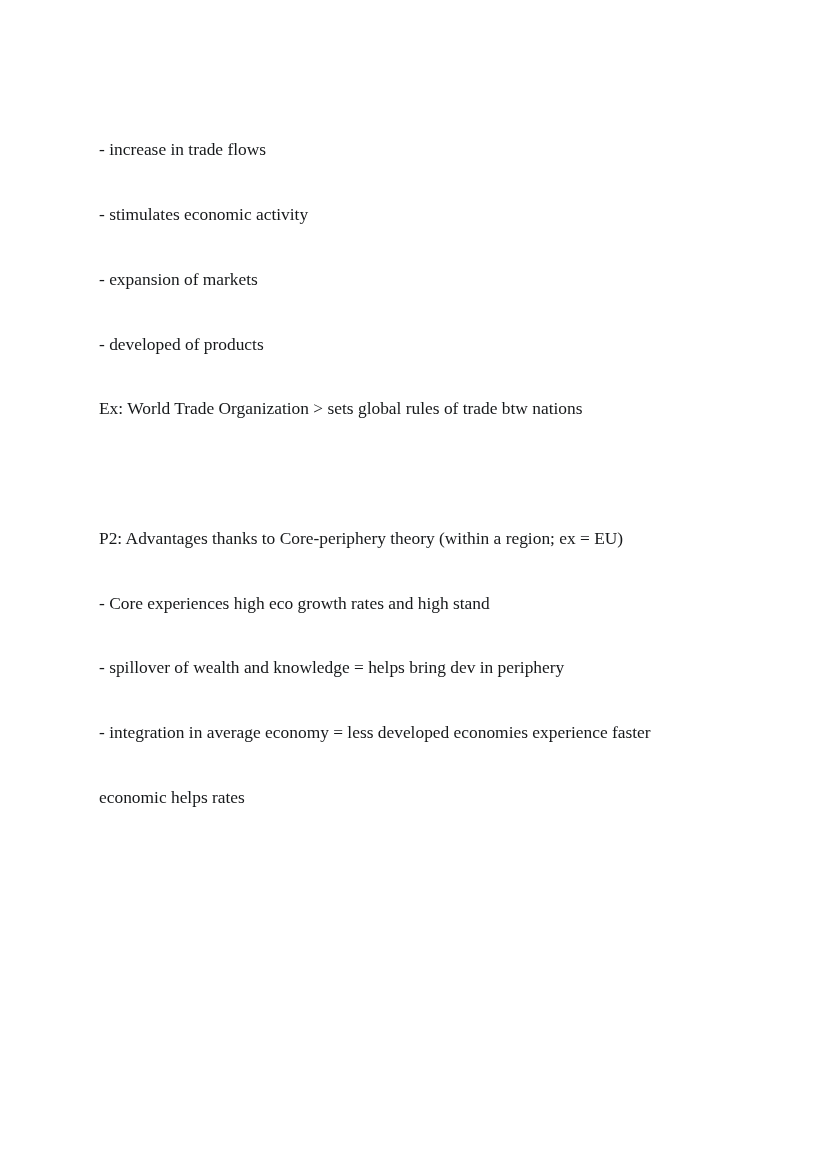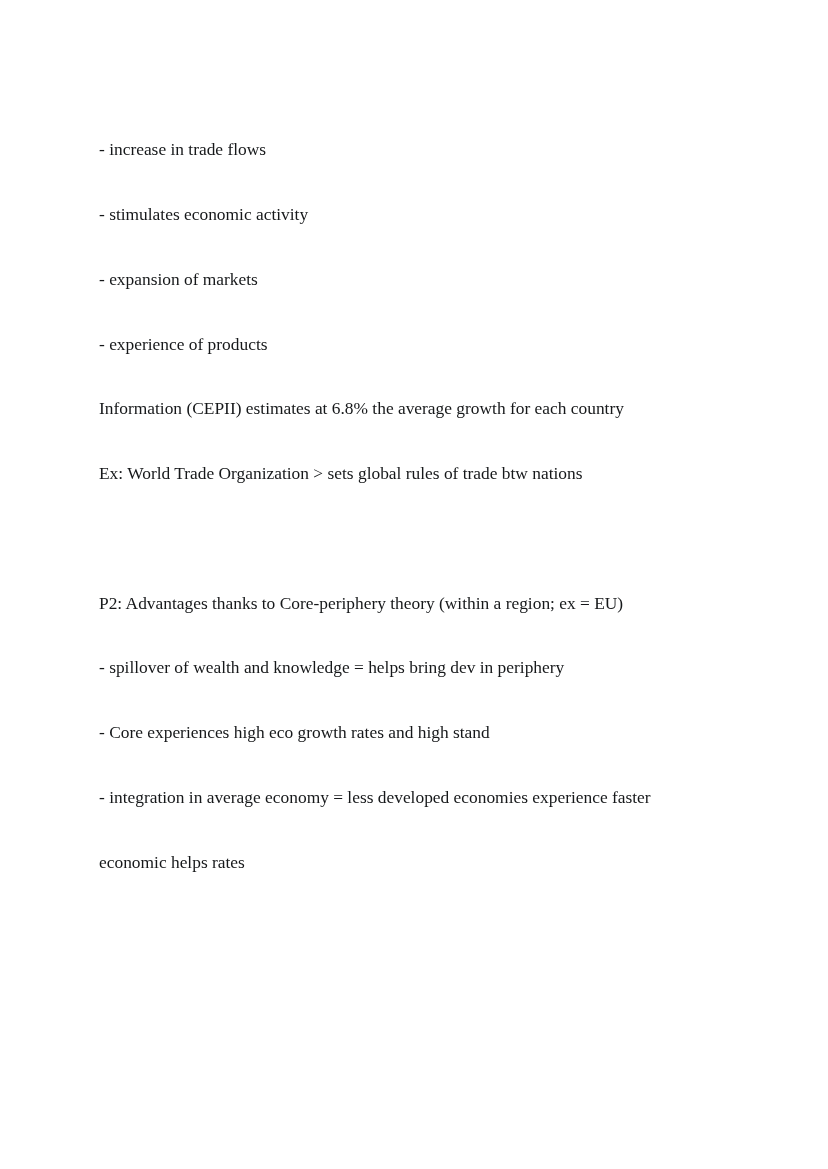--- a/index.html
+++ b/index.html
@@ -46,31 +46,30 @@
 </head>
 <body>
 
 <div class="page">
   <div class="doc-body">
 
     <div class="block">
       <span class="line">- increase in trade flows</span>
       <span class="line">- stimulates economic activity</span>
       <span class="line">- expansion of markets</span>
-      <span class="line">- experience of products</span>
-      <span class="line">Information (CEPII) estimates at 6.8% the average growth for each country</span>
+      <span class="line">- developed of products</span>
       <span class="line">Ex: World Trade Organization &gt; sets global rules of trade btw nations</span>
     </div>
 
     <div class="gap-1"></div>
 
     <div class="block">
       <span class="line">P2: Advantages thanks to Core-periphery theory (within a region; ex = EU)</span>
+      <span class="line">- Core experiences high eco growth rates and high stand</span>
       <span class="line">- spillover of wealth and knowledge = helps bring dev in periphery</span>
-      <span class="line">- Core experiences high eco growth rates and high stand</span>
       <span class="line">- integration in average economy = less developed economies experience faster</span>
       <span class="line">economic helps rates</span>
       
       
     </div>
 
   </div>
 </div>
 
 </body></html>

